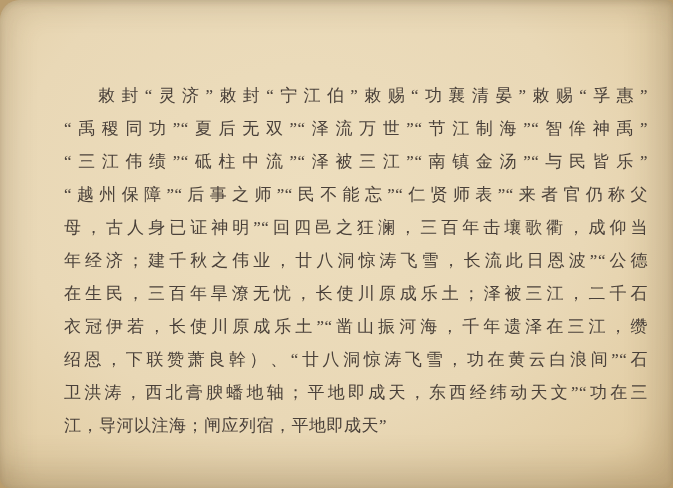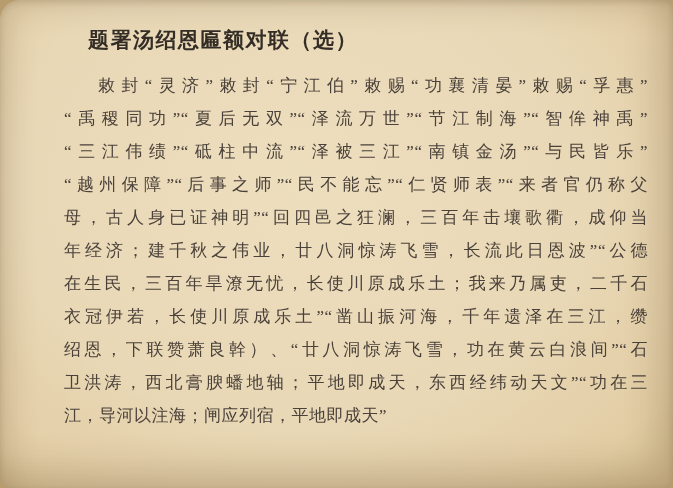--- a/index.html
+++ b/index.html
@@ -33,21 +33,21 @@
     top: 26px;
     margin: 0;
     font-size: 21px;
     font-weight: bold;
     letter-spacing: 1.5px;
     color: var(--title-color);
   }
   .text-block {
     position: absolute;
     left: 64px;
-    top: 69px;
+    top: 79px;
     width: 584px;
     color: var(--text-color);
     font-size: 17px;
   }
   .line {
     height: 33px;
     line-height: 33px;
     text-align: justify;
     text-align-last: justify;
     white-space: nowrap;
@@ -58,28 +58,27 @@
   }
   .line.last {
     text-align-last: left;
     font-family: Liberation Serif, serif;
   }
 </style>
 </head>
 <body>
 
 <div class="page">
-  <h1 class="title">题署汤绍恩匾额对联（选）</h1>
 
   <div class="text-block">
     <div class="line indent">敕封“灵济”敕封“宁江伯”敕赐“功襄清晏”敕赐“孚惠”</div>
     <div class="line">“禹稷同功”“夏后无双”“泽流万世”“节江制海”“智侔神禹”</div>
     <div class="line">“三江伟绩”“砥柱中流”“泽被三江”“南镇金汤”“与民皆乐”</div>
     <div class="line">“越州保障”“后事之师”“民不能忘”“仁贤师表”“来者官仍称父</div>
     <div class="line">母，古人身已证神明”“回四邑之狂澜，三百年击壤歌衢，成仰当</div>
     <div class="line">年经济；建千秋之伟业，廿八洞惊涛飞雪，长流此日恩波”“公德</div>
-    <div class="line">在生民，三百年旱潦无忧，长使川原成乐土；我来乃属吏，二千石</div>
+    <div class="line">在生民，三百年旱潦无忧，长使川原成乐土；泽被三江，二千石</div>
     <div class="line">衣冠伊若，长使川原成乐土”“凿山振河海，千年遗泽在三江，缵</div>
     <div class="line">绍恩，下联赞萧良幹）、“廿八洞惊涛飞雪，功在黄云白浪间”“石</div>
     <div class="line">卫洪涛，西北膏腴蟠地轴；平地即成天，东西经纬动天文”“功在三</div>
     <div class="line last">江，导河以注海；闸应列宿，平地即成天”</div>
   </div>
 </div>
 
 </body></html>

